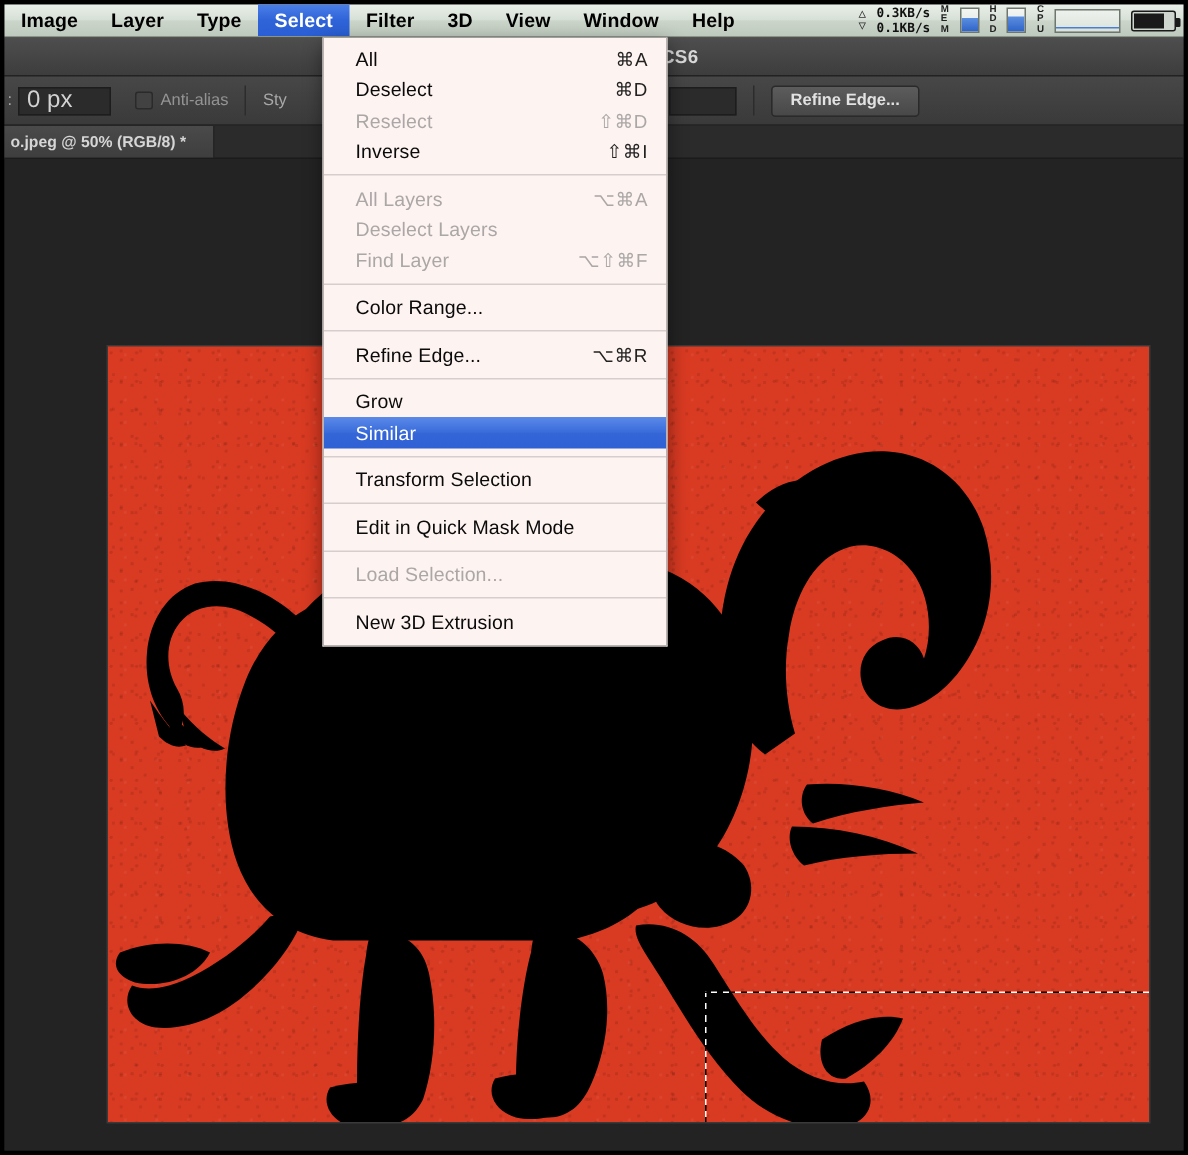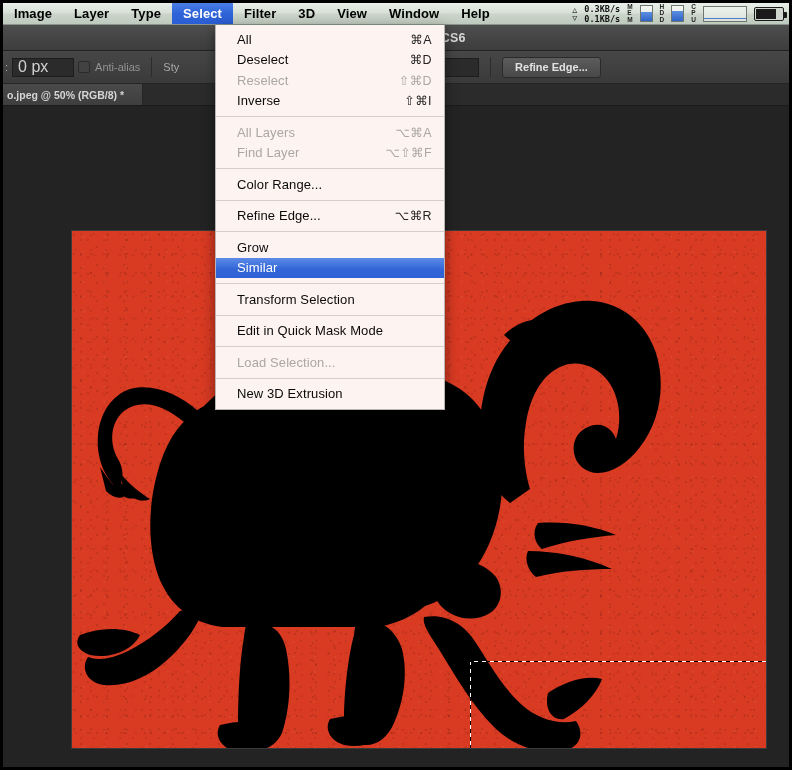--- a/index.html
+++ b/index.html
@@ -116,21 +116,21 @@
   .opt-input {
     background: #2b2b2b; border: 1px solid #1d1d1d;
     color: #d2d2d2; font-size: 16px;
     padding: 2px 5px; width: 62px; height: 19px;
     display: flex; align-items: center;
     font-family: "Liberation Sans", sans-serif;
   }
   .opt-input.empty { width: 45px; }
   .opt-check {
     display: flex; align-items: center; gap: 5px;
-    margin-left: 4px; color: #949494;
+    margin-left: 16px; color: #949494;
   }
   .cbox { width: 12px; height: 12px; background: #424242;
           border: 1px solid #2a2a2a; border-radius: 2px; }
   .opt-sep { width: 1px; height: 20px; background: #2c2c2c; margin: 0 11px; }
   .opt-btn {
     background: linear-gradient(to bottom,#5c5c5c,#484848);
     border: 1px solid #2a2a2a; border-radius: 3px;
     color: #e2e2e2; font-size: 11px; font-weight: 700;
     padding: 3px 12px; height: 21px;
     display: flex; align-items: center;
@@ -436,20 +436,23 @@
       <div class="mi">
         <span class="lbl">Inverse</span>
         <span class="key">⇧⌘I</span>
       </div>
       <div class="sep"></div>
       <div class="mi disabled">
         <span class="lbl">All Layers</span>
         <span class="key">⌥⌘A</span>
       </div>
       <div class="mi disabled">
+        <span class="lbl">Deselect Layers</span>
+      </div>
+      <div class="mi disabled">
         <span class="lbl">Find Layer</span>
         <span class="key">⌥⇧⌘F</span>
       </div>
       <div class="sep"></div>
       <div class="mi">
         <span class="lbl">Color Range...</span>
       </div>
       <div class="sep"></div>
       <div class="mi">
         <span class="lbl">Refine Edge...</span>

